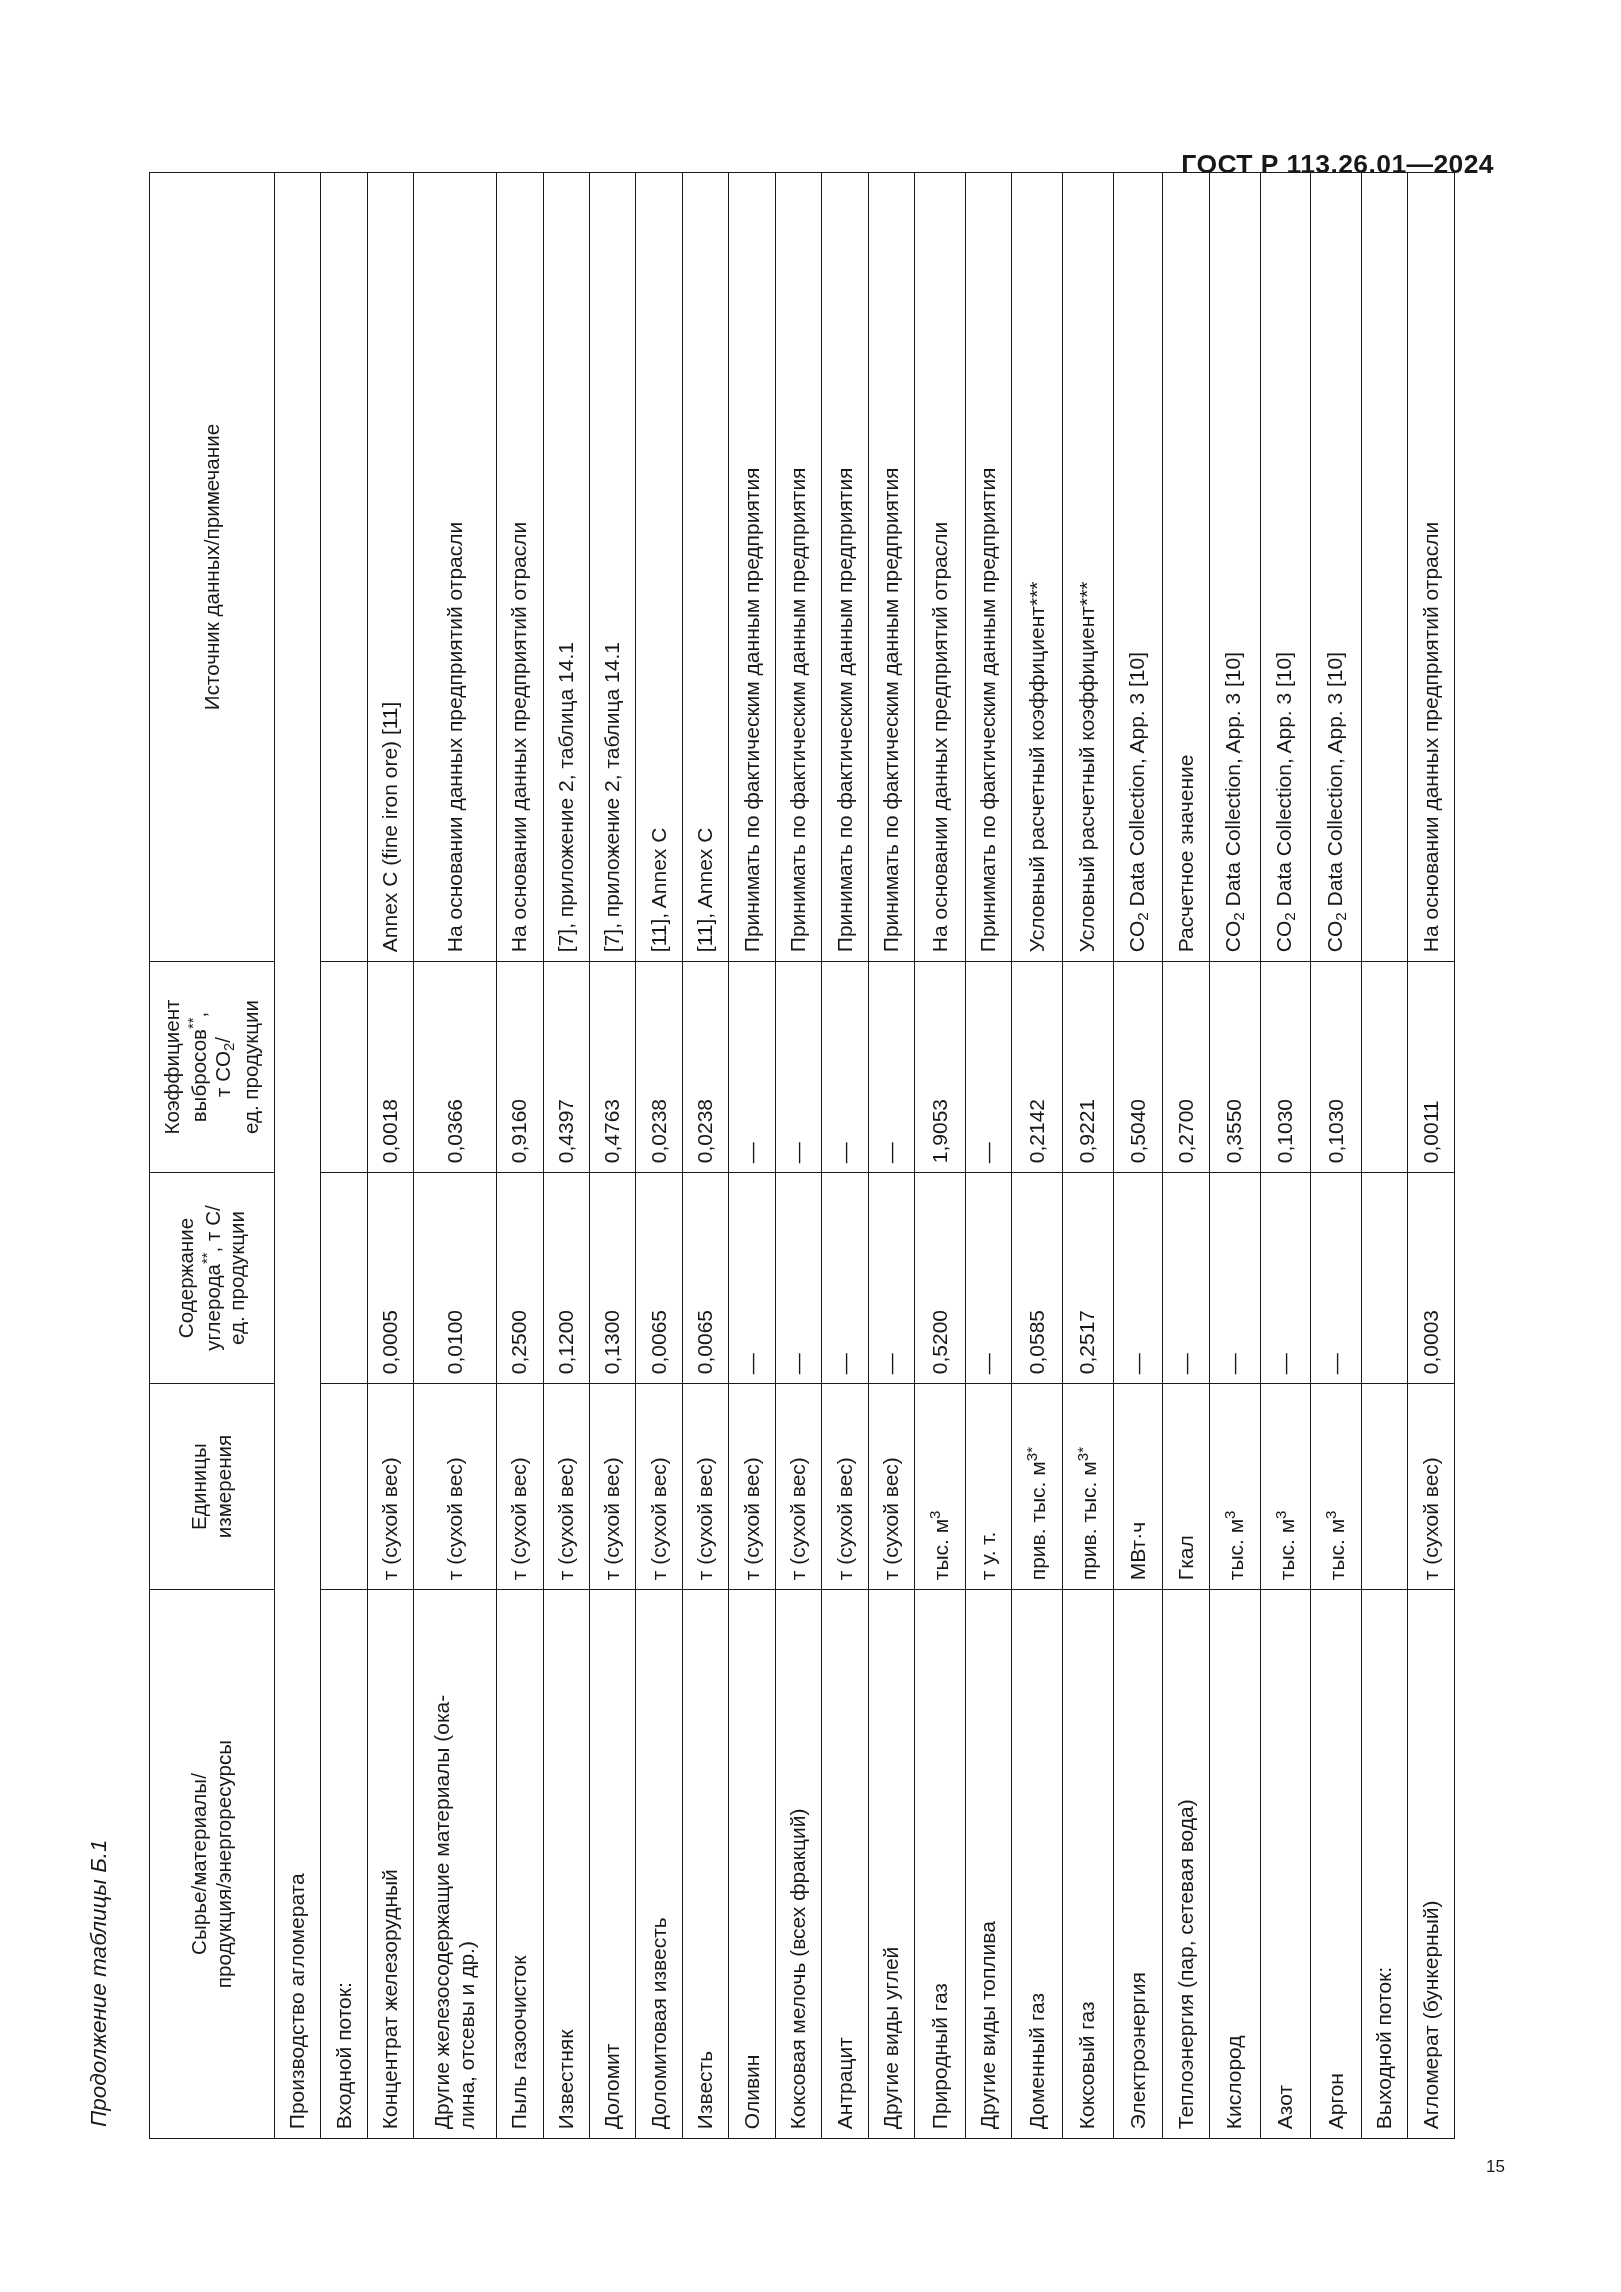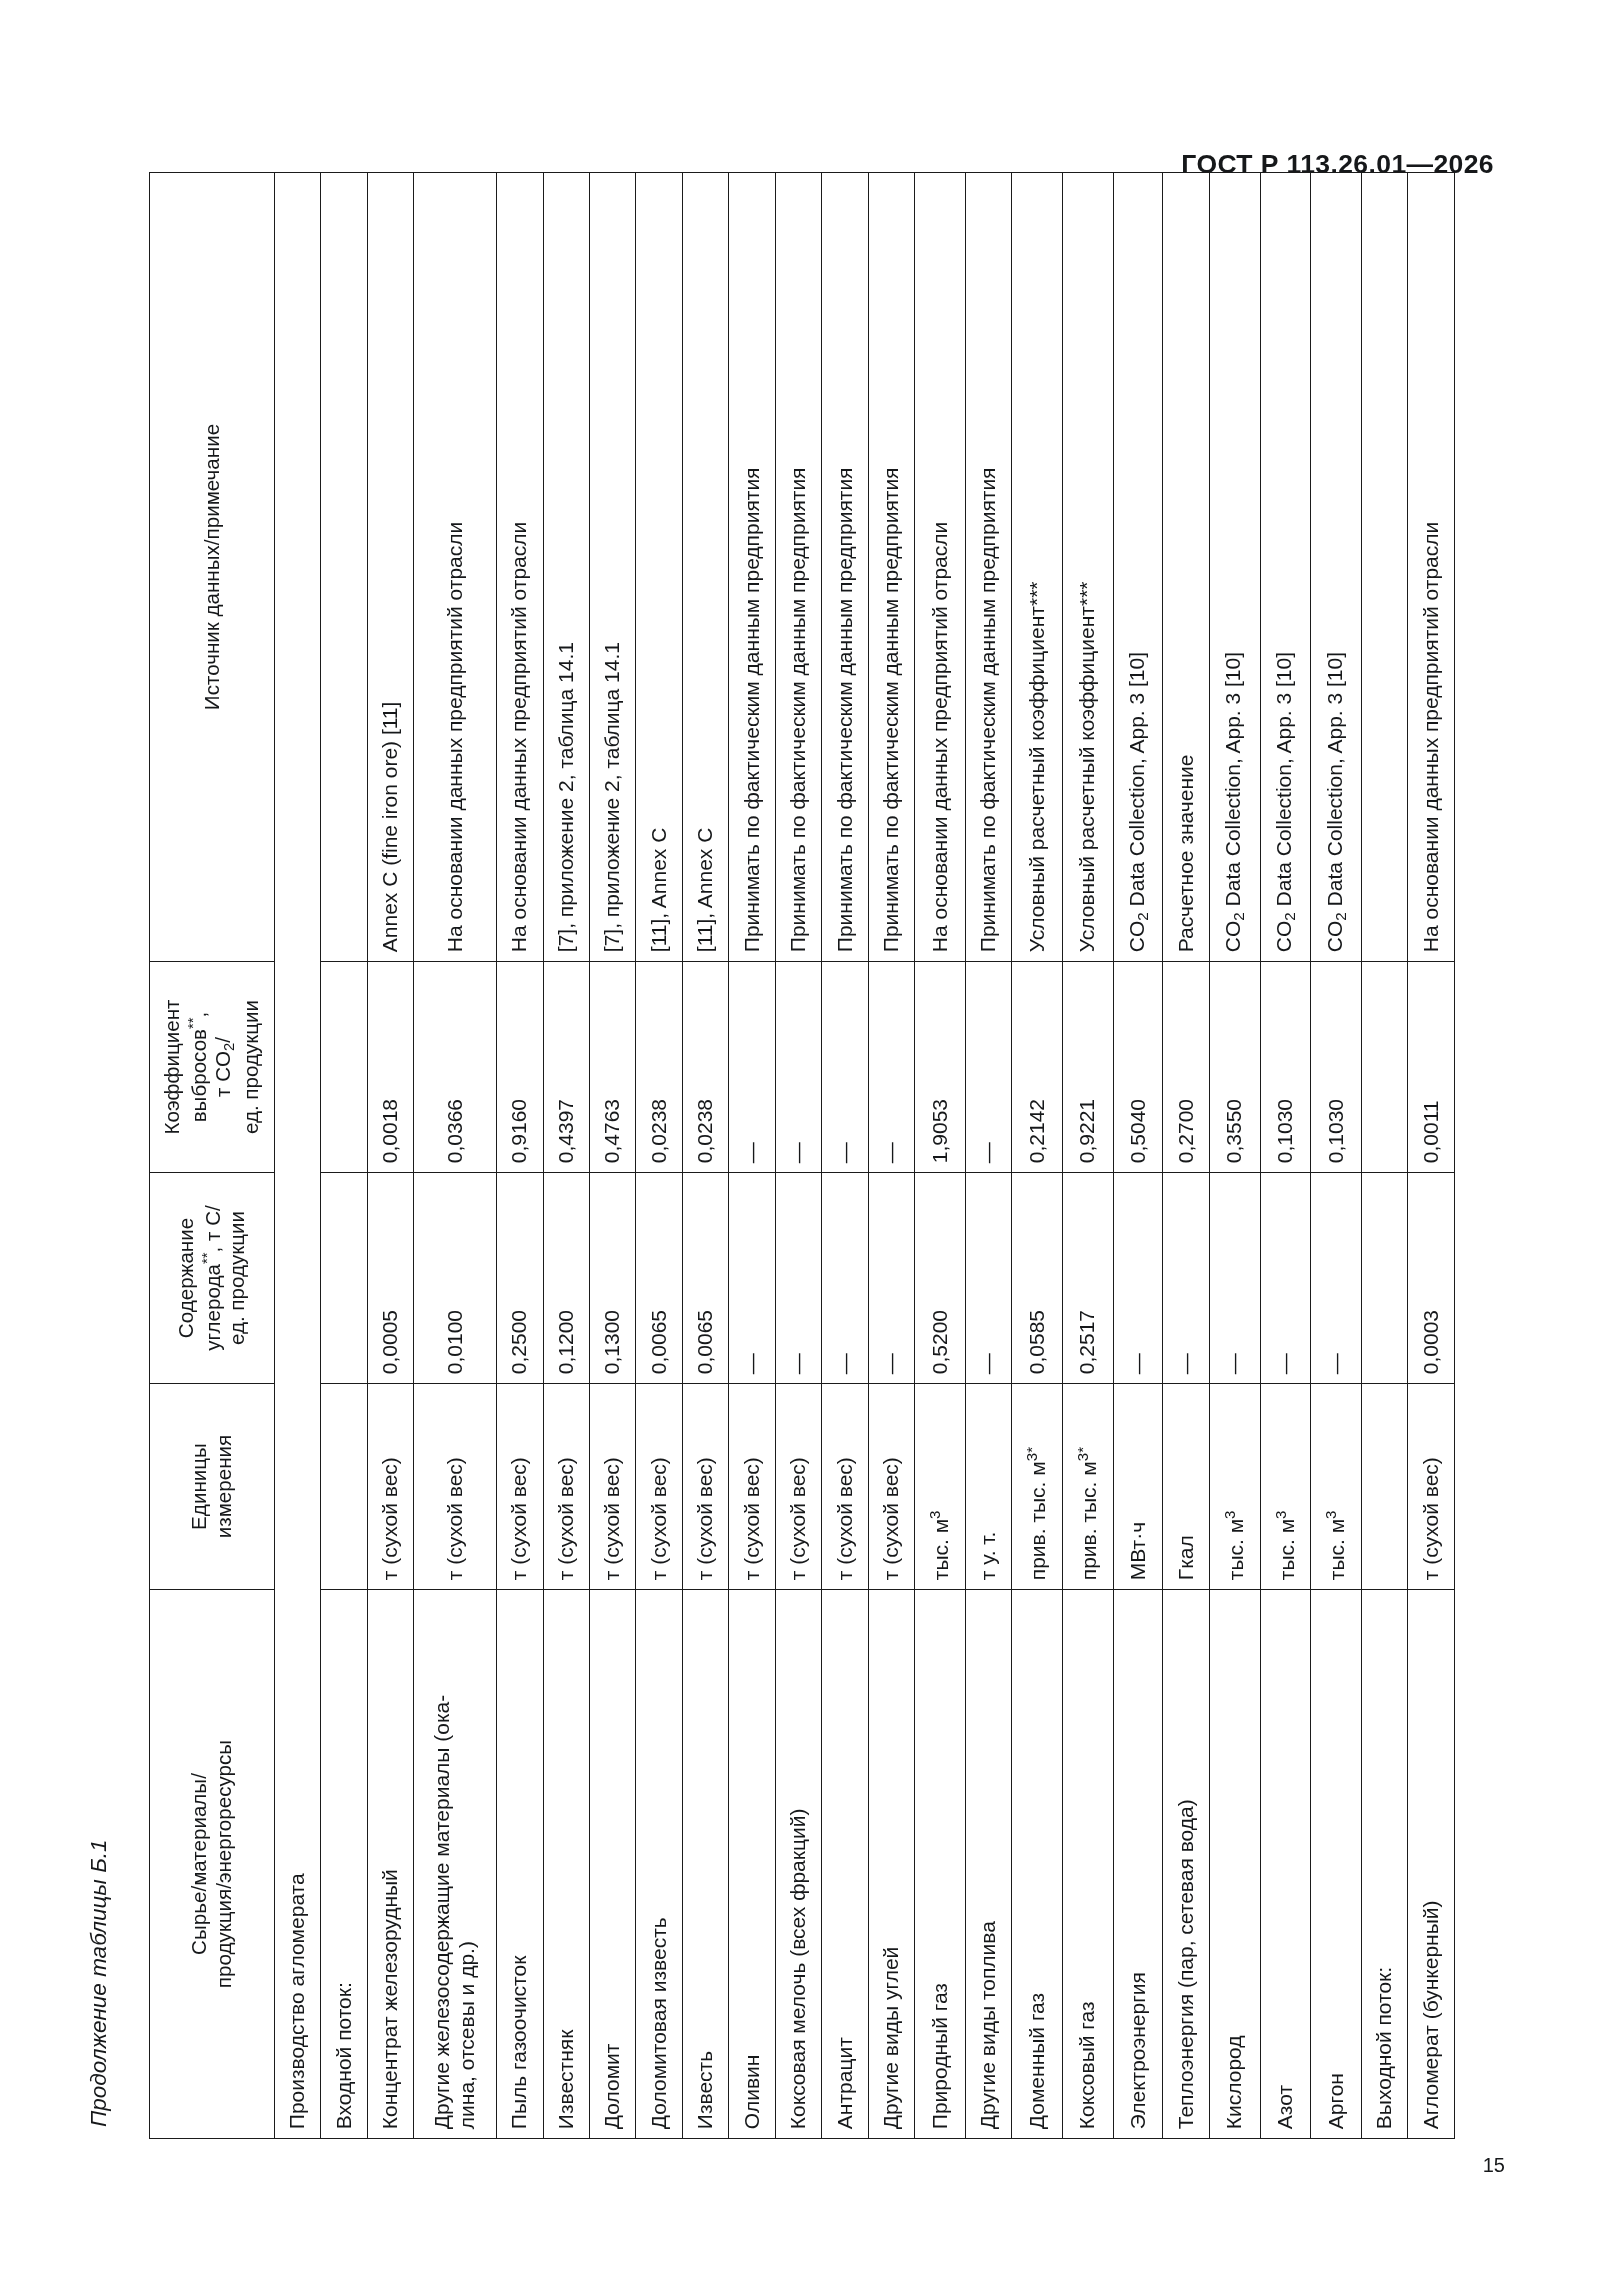--- a/index.html
+++ b/index.html
@@ -25,21 +25,21 @@
     font-weight: 700;
     letter-spacing: 0.4px;
     white-space: nowrap;
   }
 
   
   .page-number {
     position: absolute;
     right: 116px;
     bottom: 116px;
-    font-size: 20px;
+    font-size: 17px;
     font-weight: 400;
   }
 
   
   .table-caption {
     position: absolute;
     left: 0px;
     top: 0px;
     width: 1607px;
     transform-origin: 0 0;
@@ -104,21 +104,21 @@
   .sup { font-size: 0.72em; vertical-align: 0.52em; }
   .spanrow td {
     text-align: center;
     padding-top: 4.9px;
     padding-bottom: 4.9px;
   }
 </style>
 </head>
 <body>
 
-<div class="page-header">ГОСТ Р 113.26.01—2026</div>
+<div class="page-header">ГОСТ Р 113.26.01—2024</div>
 
 <div class="table-caption">Продолжение таблицы Б.1</div>
 
 <div class="rot-stage">
   <div class="rot-inner">
 
     <table class="gost">
       <colgroup>
         <col class="c-name">
           <col class="c-unit">

